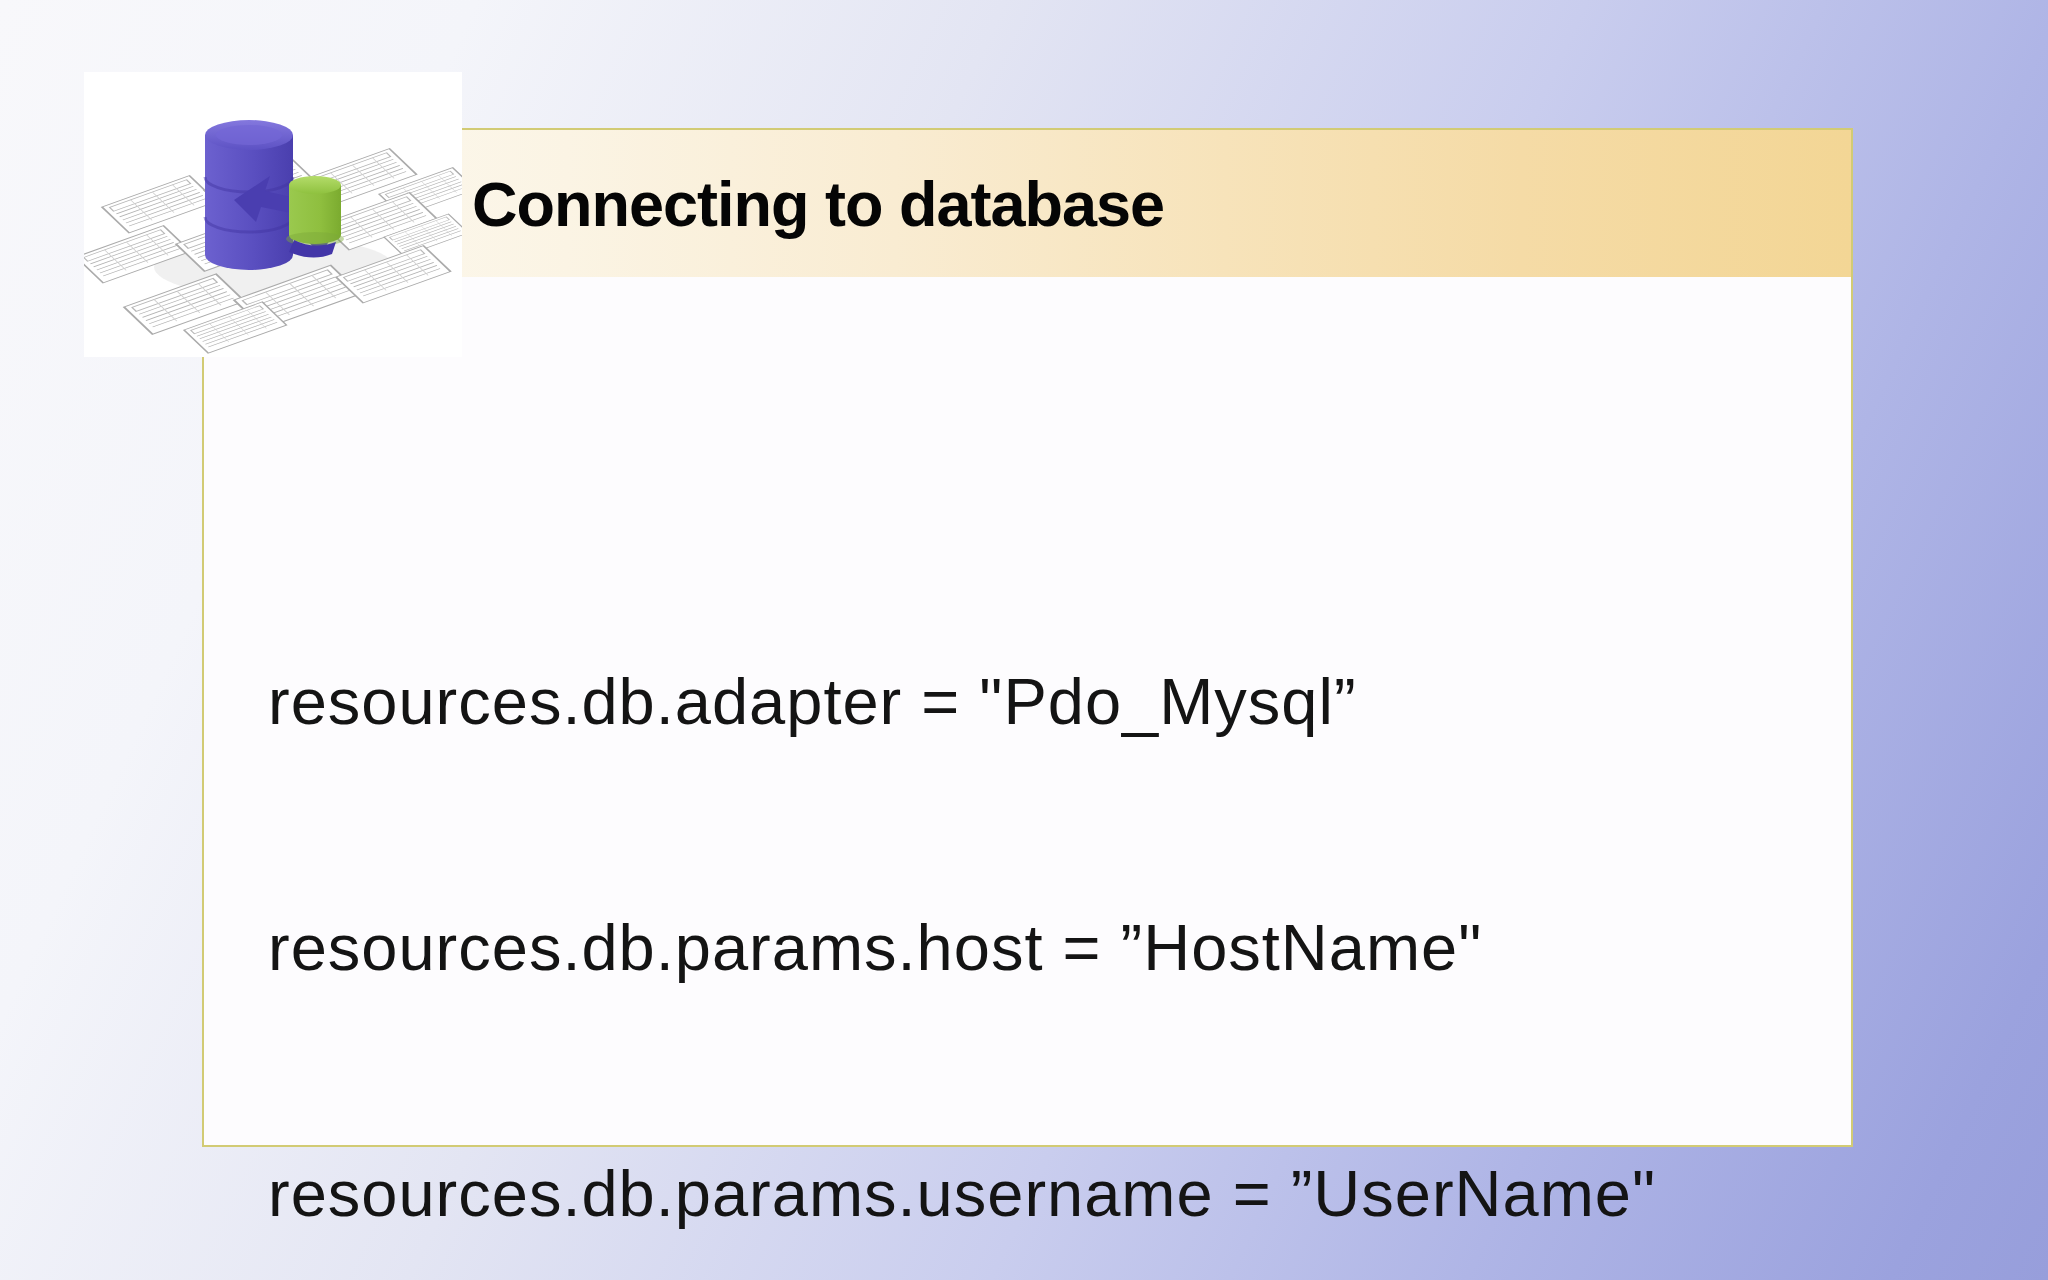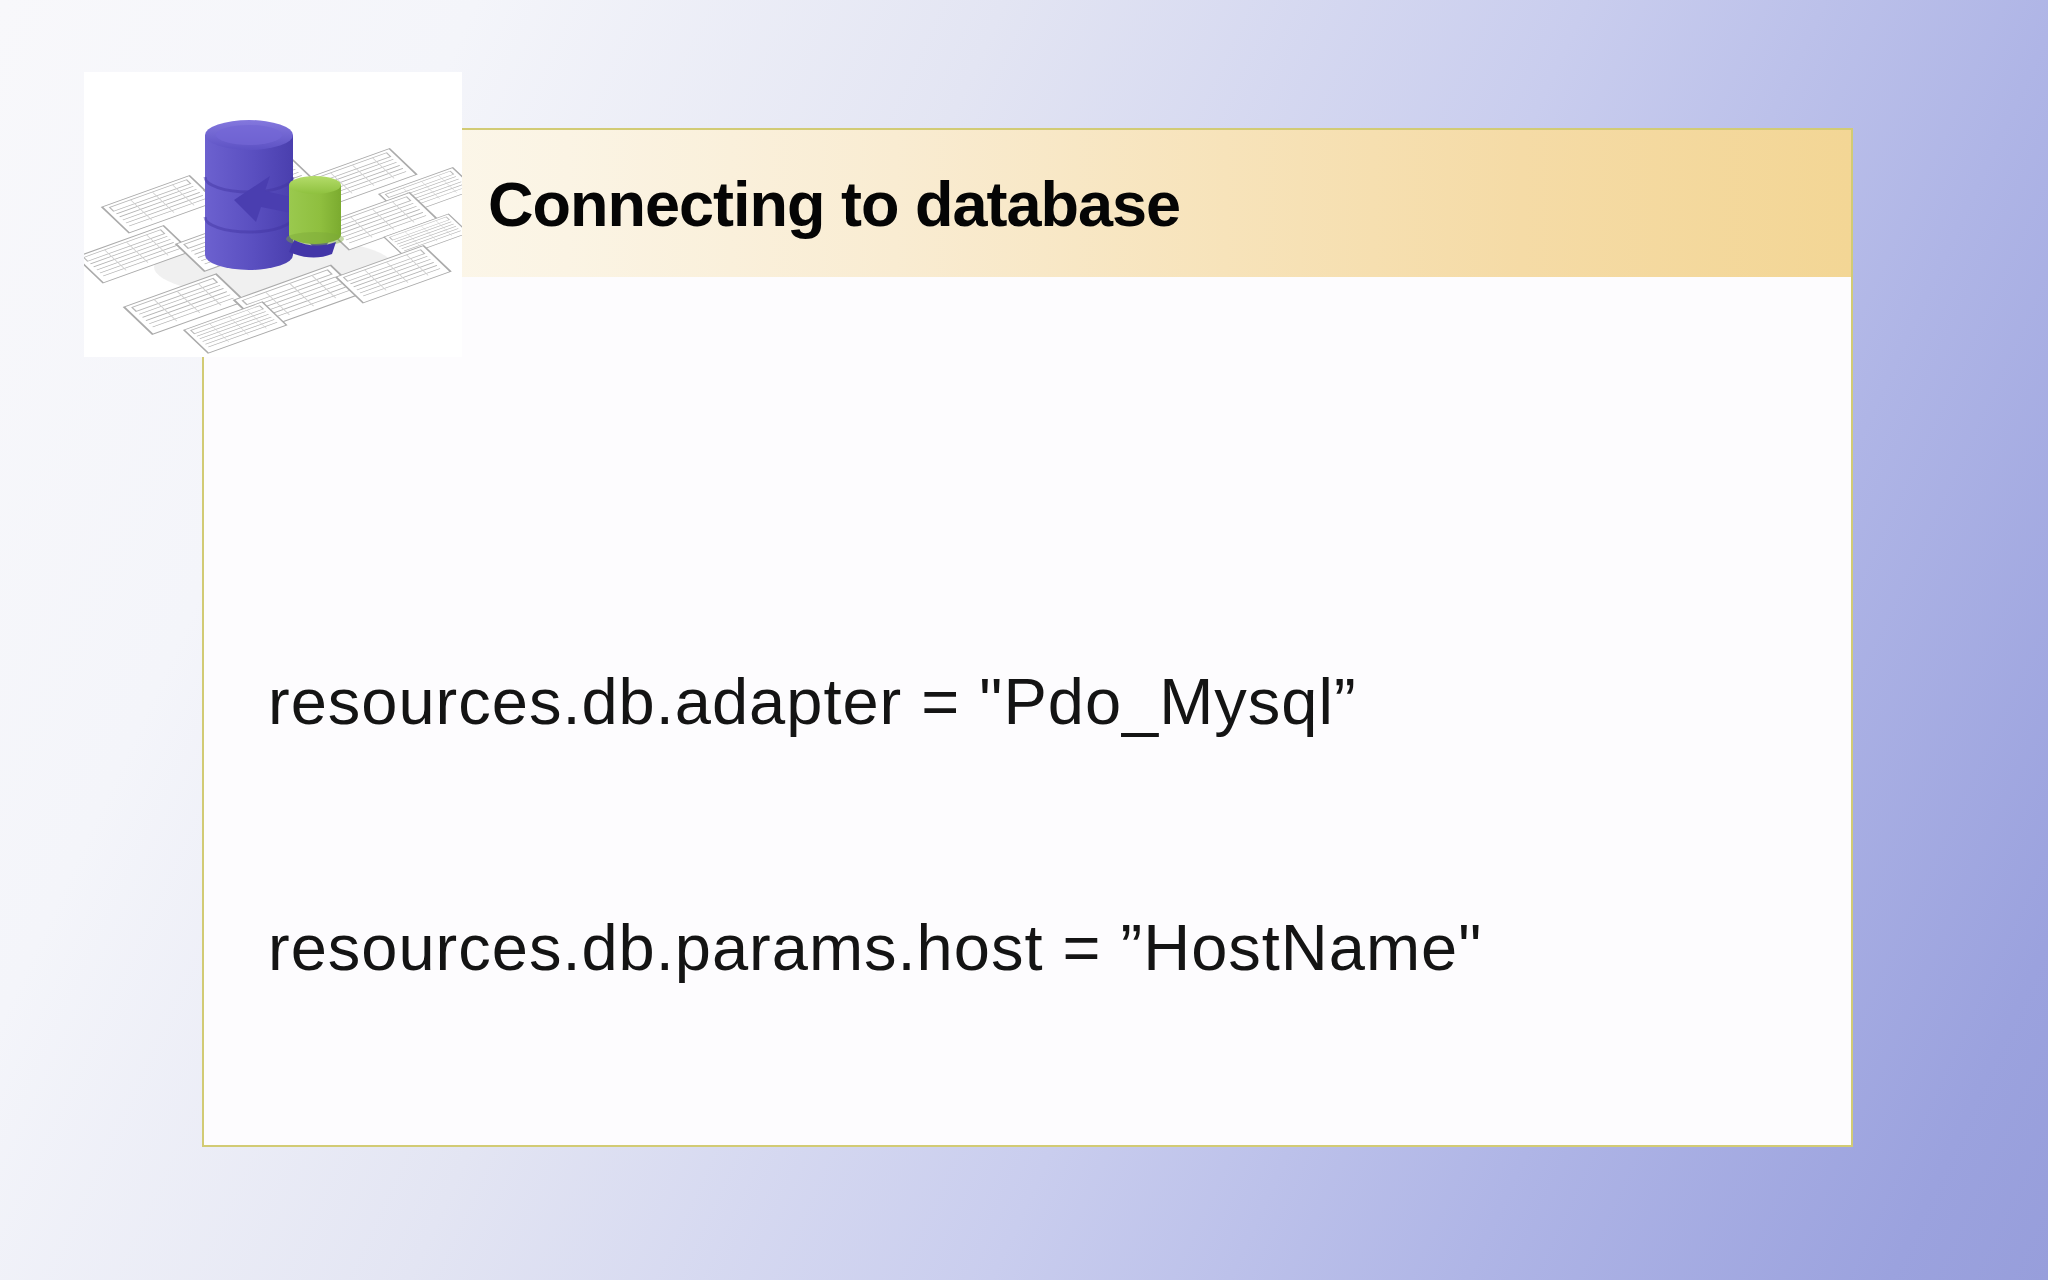--- a/index.html
+++ b/index.html
@@ -24,21 +24,21 @@
     position:absolute;
     left:0; top:0; right:0;
     height:147px;
     background:linear-gradient(to right,
       #fdfaf2 0%, #fbf4e4 22%, #f9ecd2 42%,
       #f7e3ba 62%, #f5dba6 80%, #f3d695 100%);
   }
   .title{
     position:absolute;
     left:268px; top:0; bottom:0;
-    margin:16px;
+    margin:0;
     display:flex; align-items:center;
     font-size:63px; font-weight:bold;
     letter-spacing:-1px;
     color:#050505;
     white-space:nowrap;
   }
   .code{
     position:absolute;
     left:64px; top:367px;
     font-size:65px;
@@ -62,20 +62,21 @@
 
   <div class="panel">
 
     <div class="band">
       <h1 class="title">Connecting to database</h1>
     </div>
 
     <div class="code">
       <div class="code-line">resources.db.adapter = "Pdo_Mysql”</div>
       <div class="code-line">resources.db.params.host = ”HostName"</div>
+      <div class="code-line">resources.db.params.username = ”UserName"</div>
       
       
     </div>
 
   </div>
 
   <div class="clipart">
     <svg viewBox="0 0 378 285" xmlns="http://www.w3.org/2000/svg">
       <defs>
         <linearGradient id="purpleBody" x1="0" y1="0" x2="1" y2="0">

